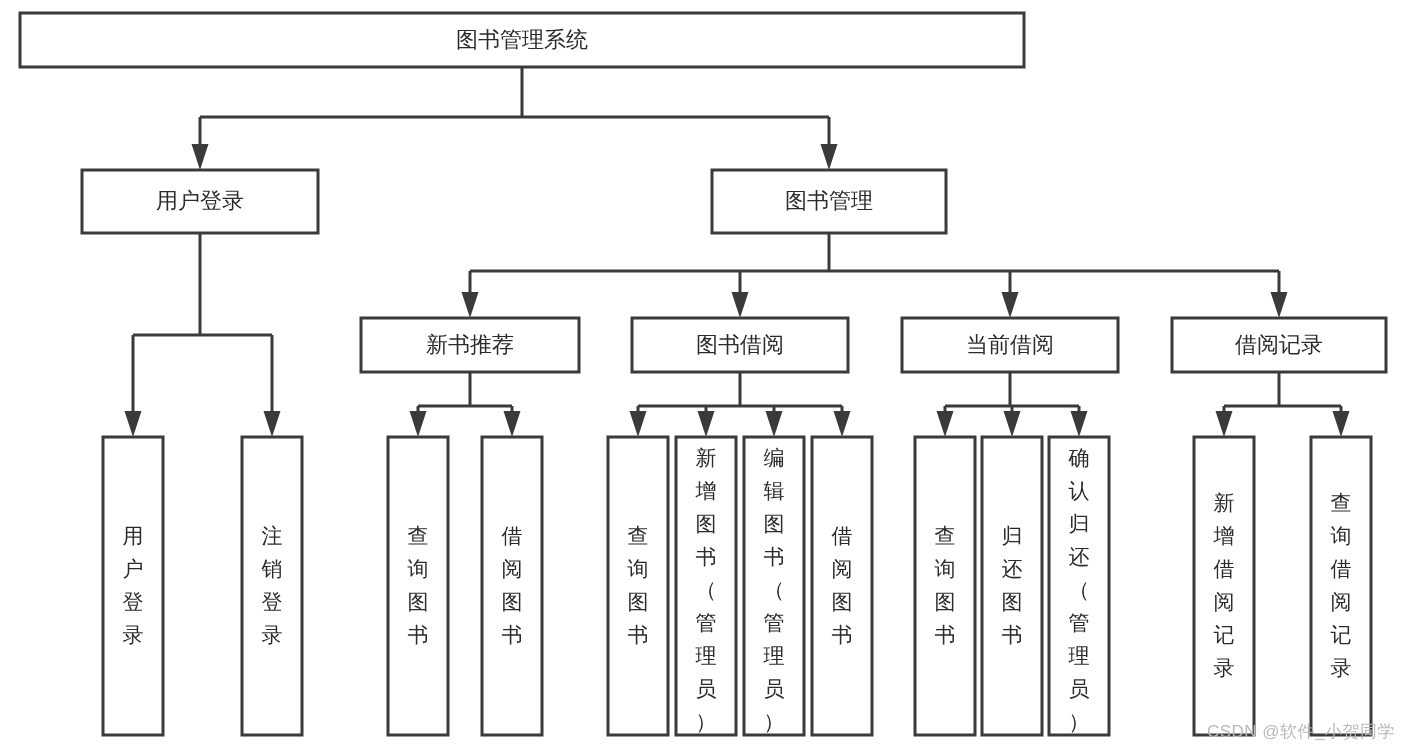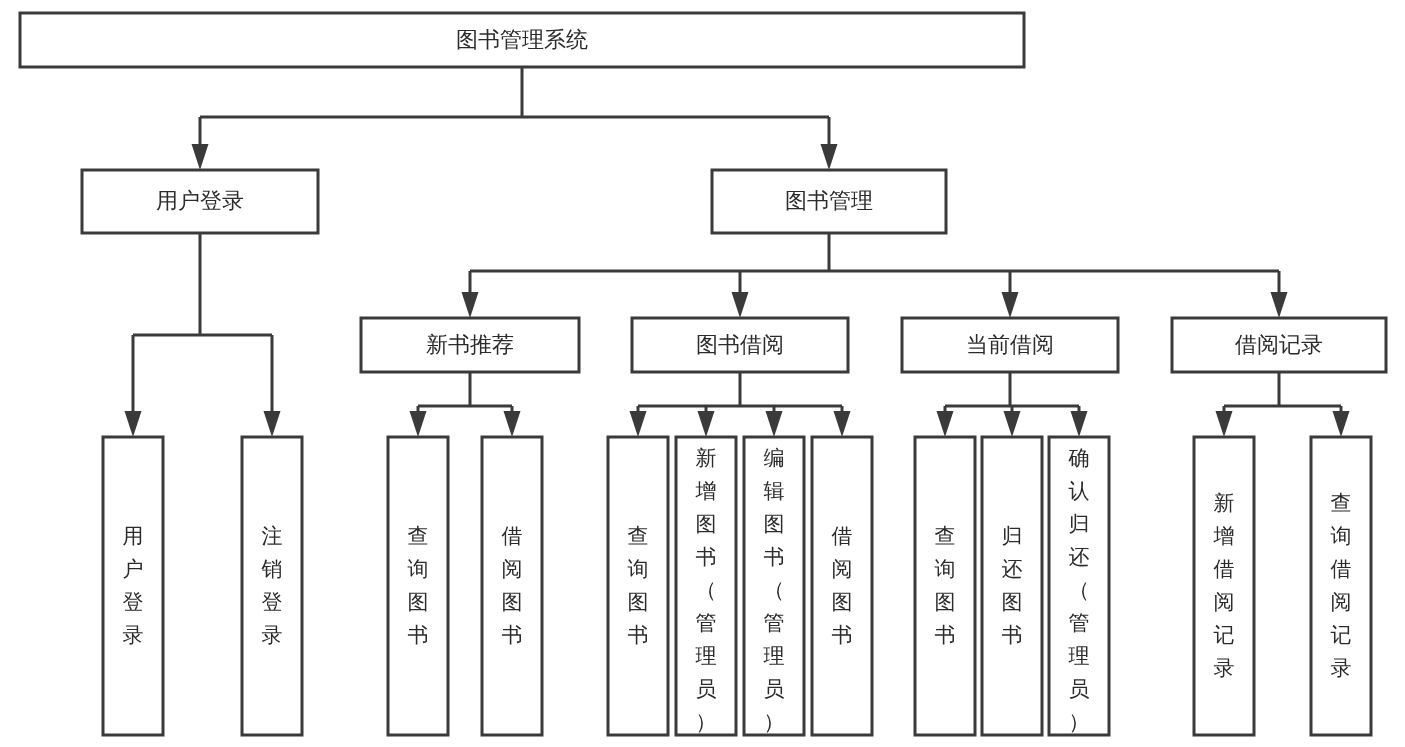--- a/index.html
+++ b/index.html
@@ -186,13 +186,14 @@
           <rect x="1194" y="437" width="60" height="298" class="node-box"></rect>
           <text class="node-label vertical" x="1224" y="503.5"><tspan x="1224" dy="0">新</tspan><tspan x="1224" dy="33">增</tspan><tspan x="1224" dy="33">借</tspan><tspan x="1224" dy="33">阅</tspan><tspan x="1224" dy="33">记</tspan><tspan x="1224" dy="33">录</tspan></text>
         </g>
         <g>
           <rect x="1311" y="437" width="60" height="298" class="node-box"></rect>
           <text class="node-label vertical" x="1341" y="503.5"><tspan x="1341" dy="0">查</tspan><tspan x="1341" dy="33">询</tspan><tspan x="1341" dy="33">借</tspan><tspan x="1341" dy="33">阅</tspan><tspan x="1341" dy="33">记</tspan><tspan x="1341" dy="33">录</tspan></text>
         </g>
       </g>
   </svg>
 
+  <div class="watermark">CSDN @软件_小贺同学</div>
 </div>
 
 </body></html>

